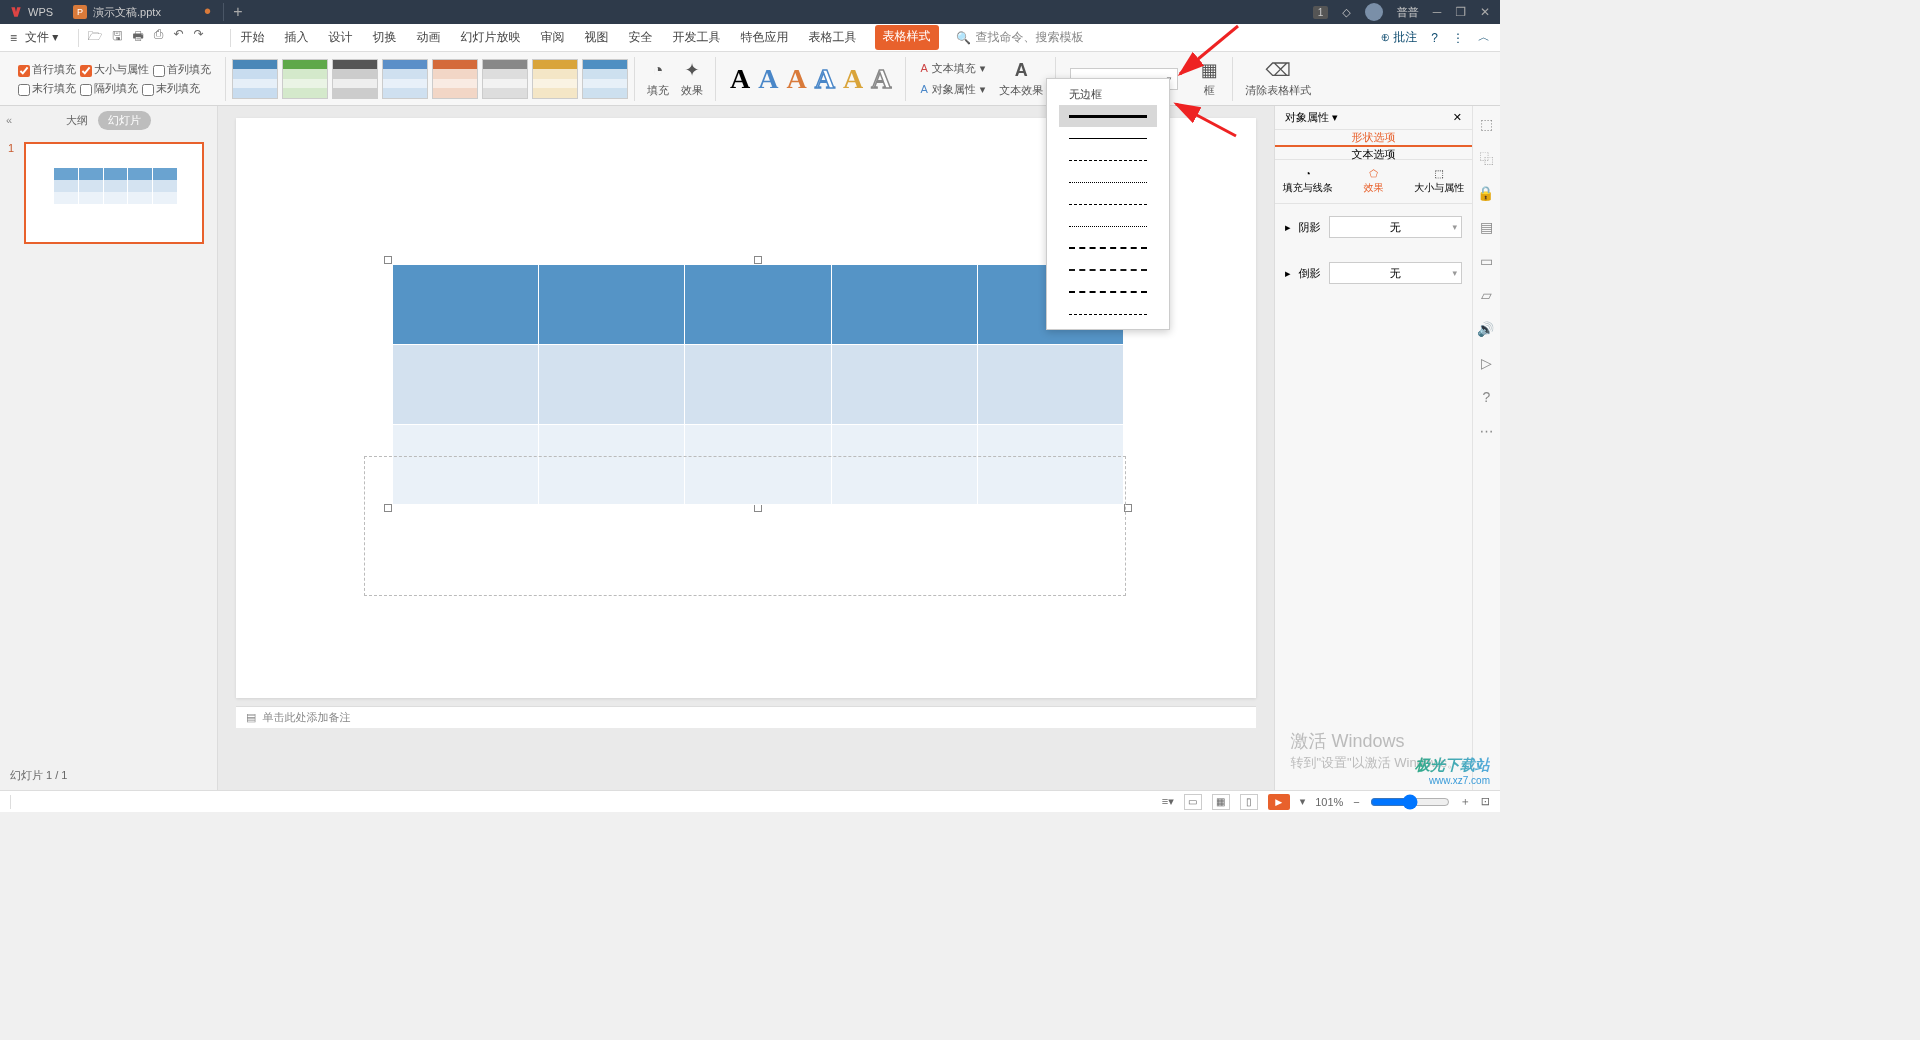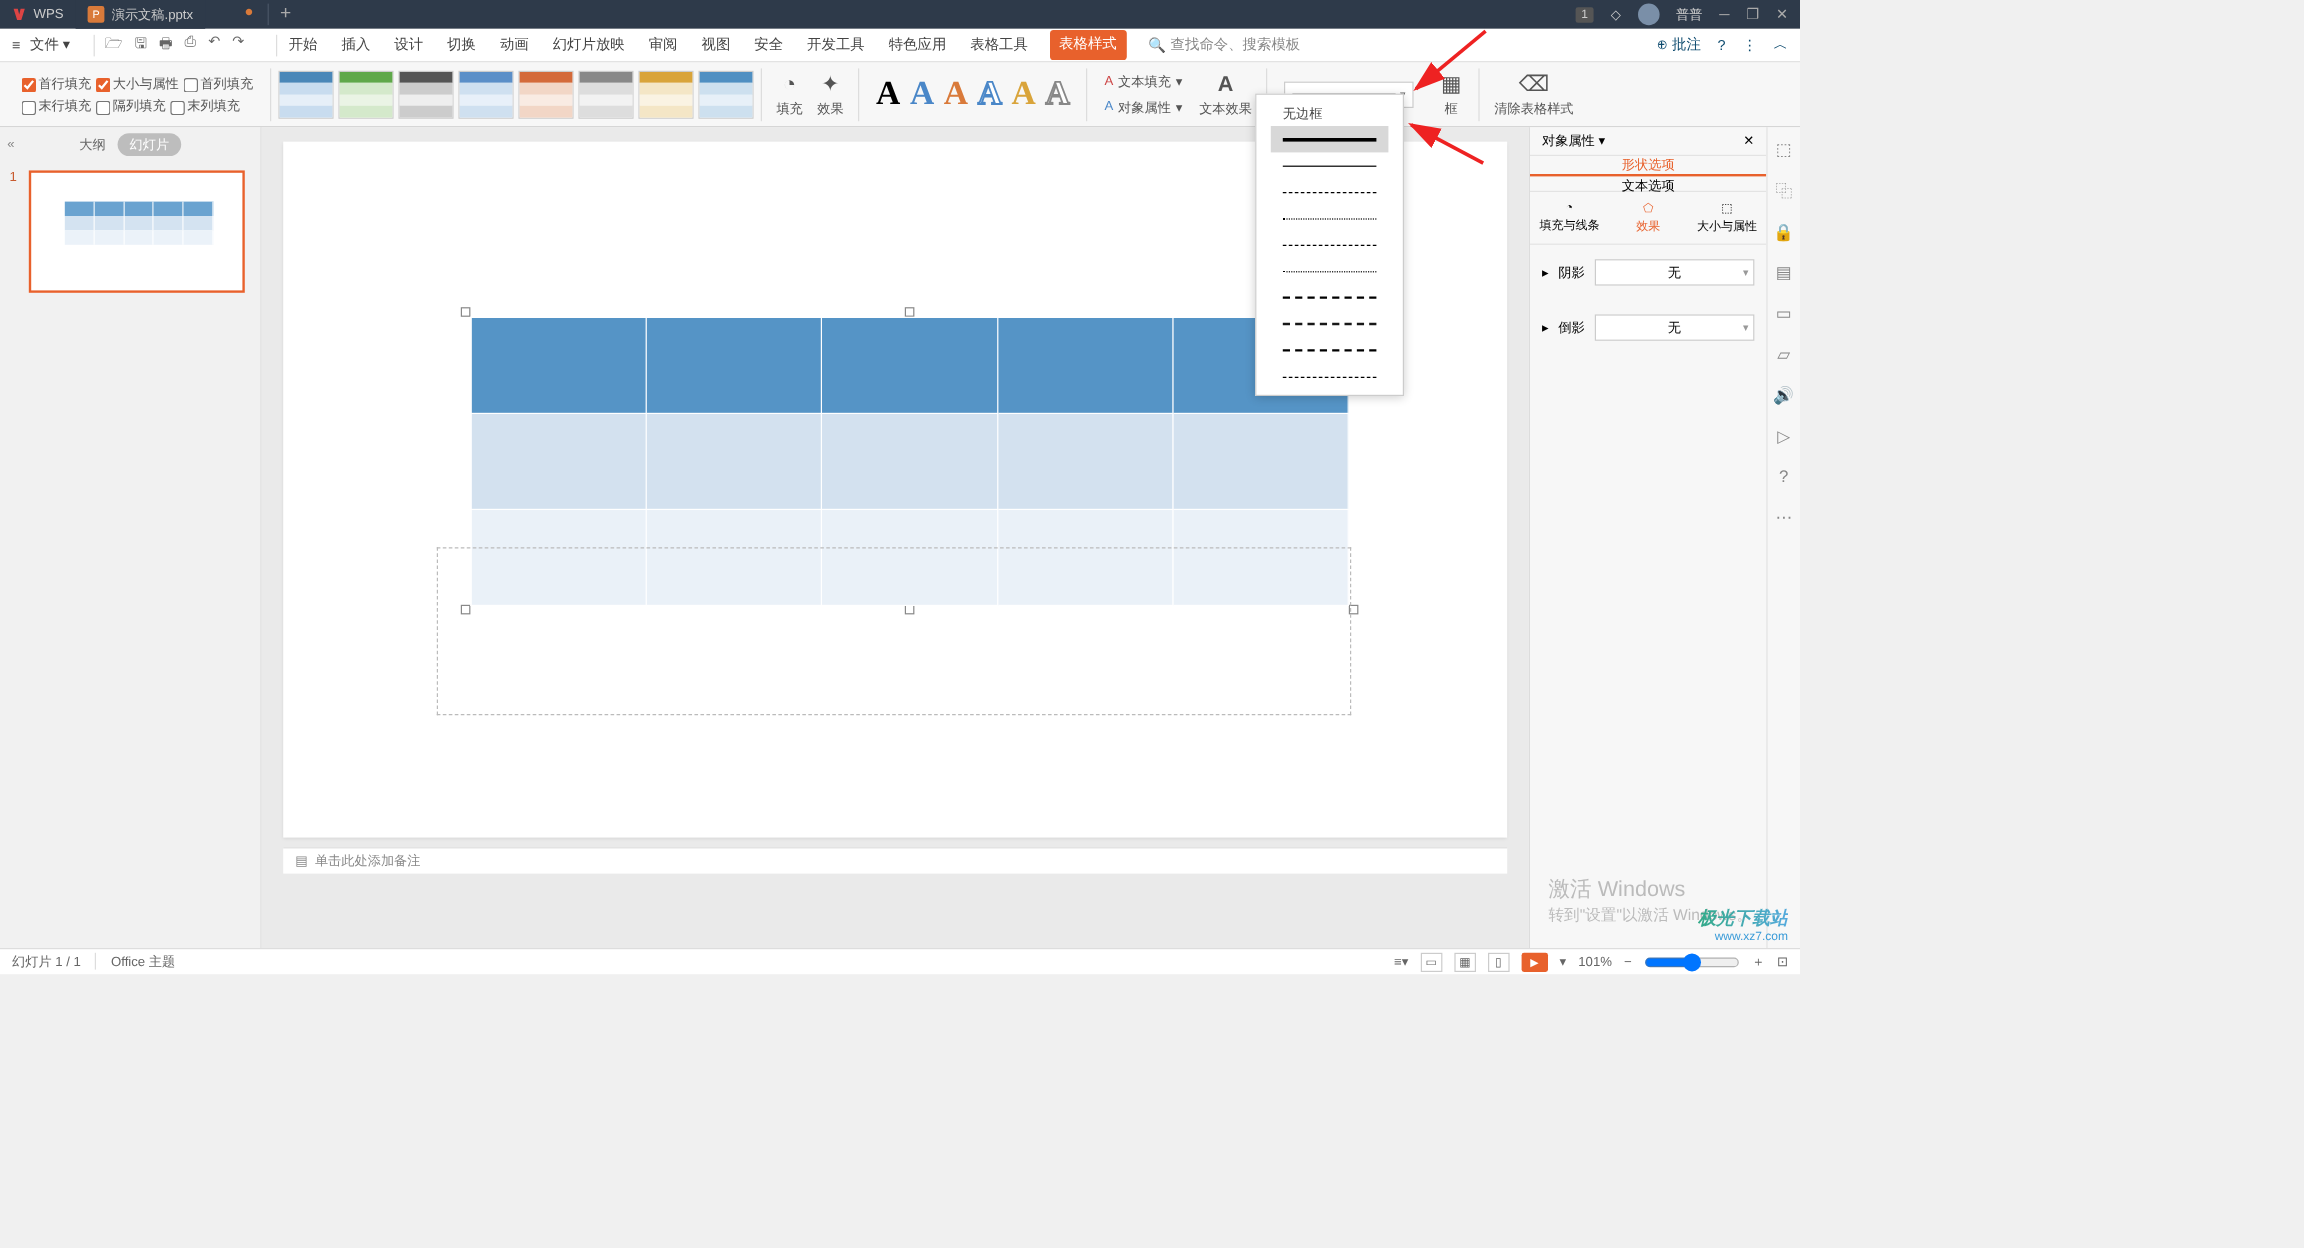--- a/index.html
+++ b/index.html
@@ -96,21 +96,21 @@
 .right-panel .prop-row { display: flex; align-items: center; padding: 12px 10px; gap: 8px; }
 .right-panel .prop-row .lbl { flex: 0 0 auto; }
 .right-panel .prop-row .sel { flex: 1; height: 22px; border: 1px solid #ccc; background: #fff; display: flex; align-items: center; justify-content: center; position: relative; }
 .right-panel .prop-row .sel .dd { position: absolute; right: 4px; font-size: 9px; color: #999; }
 
 .side-icons { width: 28px; background: #f7f7f7; border-left: 1px solid #e3e3e3; display: flex; flex-direction: column; align-items: center; padding-top: 10px; gap: 18px; color: #888; font-size: 14px; }
 .side-icons span { cursor: pointer; }
 
 
 .statusbar { position: absolute; bottom: 0; left: 0; right: 0; height: 22px; background: #fff; border-top: 1px solid #ddd; display: flex; align-items: center; padding: 0 10px; font-size: 11px; color: #666; }
-.statusbar .left { display: flex; gap: 12px; }
+.statusbar .left { display: flex; gap: 12px; flex-direction: column; }
 .statusbar .sep2 { width: 1px; height: 14px; background: #ddd; }
 .statusbar .right { margin-left: auto; display: flex; align-items: center; gap: 10px; }
 .statusbar .viewbtn { width: 18px; height: 16px; border: 1px solid #ccc; cursor: pointer; display:flex; align-items:center; justify-content:center; font-size:10px; }
 .statusbar .playbtn { width: 22px; height: 16px; background: #e8612c; color: #fff; display: flex; align-items: center; justify-content: center; font-size: 9px; border-radius: 2px; }
 
 
 .arrow { position: absolute; z-index: 200; }
 .watermark { position: absolute; right: 10px; bottom: 26px; z-index: 150; }
 
 

